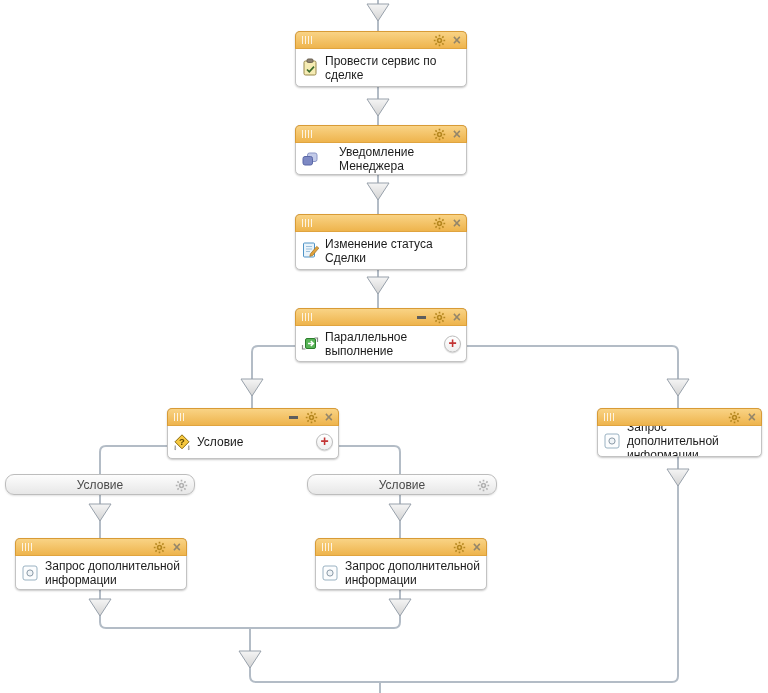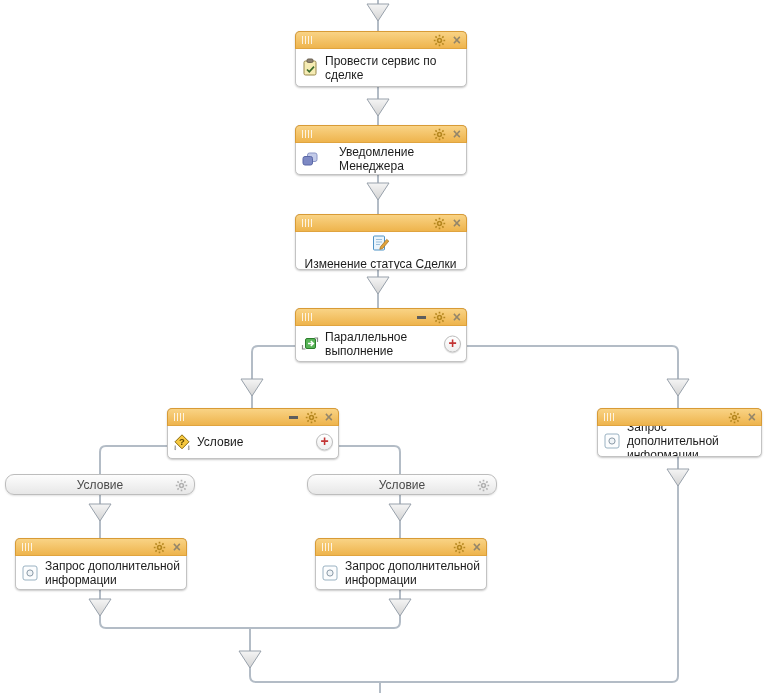--- a/index.html
+++ b/index.html
@@ -151,21 +151,21 @@
       <span class="hdr-controls">
         <span class="gearbtn">
             <svg width="13" height="13" viewBox="0 0 16 16">
               <path fill="#b5871f" d="M8 4.6A3.4 3.4 0 1 0 8 11.4 3.4 3.4 0 0 0 8 4.6zm0 2a1.4 1.4 0 1 1 0 2.8 1.4 1.4 0 0 1 0-2.8z"></path>
               <path stroke="#b5871f" stroke-width="2" d="M8 1v2.2M8 12.8V15M1 8h2.2M12.8 8H15M3 3l1.6 1.6M11.4 11.4 13 13M13 3l-1.6 1.6M4.6 11.4 3 13"></path>
             </svg>
           </span>
         <span class="closebtn">×</span>
       </span>
     </div>
-    <div class="bbody" style="height:33px;flex-direction:column;">
+    <div class="bbody" style="height:33px;">
       <span class="bicon">
           <svg width="19" height="19" viewBox="0 0 19 19">
             <rect x="2.5" y="2" width="11" height="14" rx="1" fill="#eaf4fb" stroke="#4f93c6"></rect>
             <path d="M5 5.5h6M5 8h6M5 10.5h4" stroke="#9cc0dc" stroke-width="1"></path>
             <path d="M9.5 12.8 15.7 5.4l2.1 1.7-6.2 7.4-2.8.8z" fill="#e2a33b" stroke="#a4762a" stroke-width=".8"></path>
           </svg>
         </span>
       <span class="btitle">Изменение статуса Сделки</span>
     </div>
   </div>

